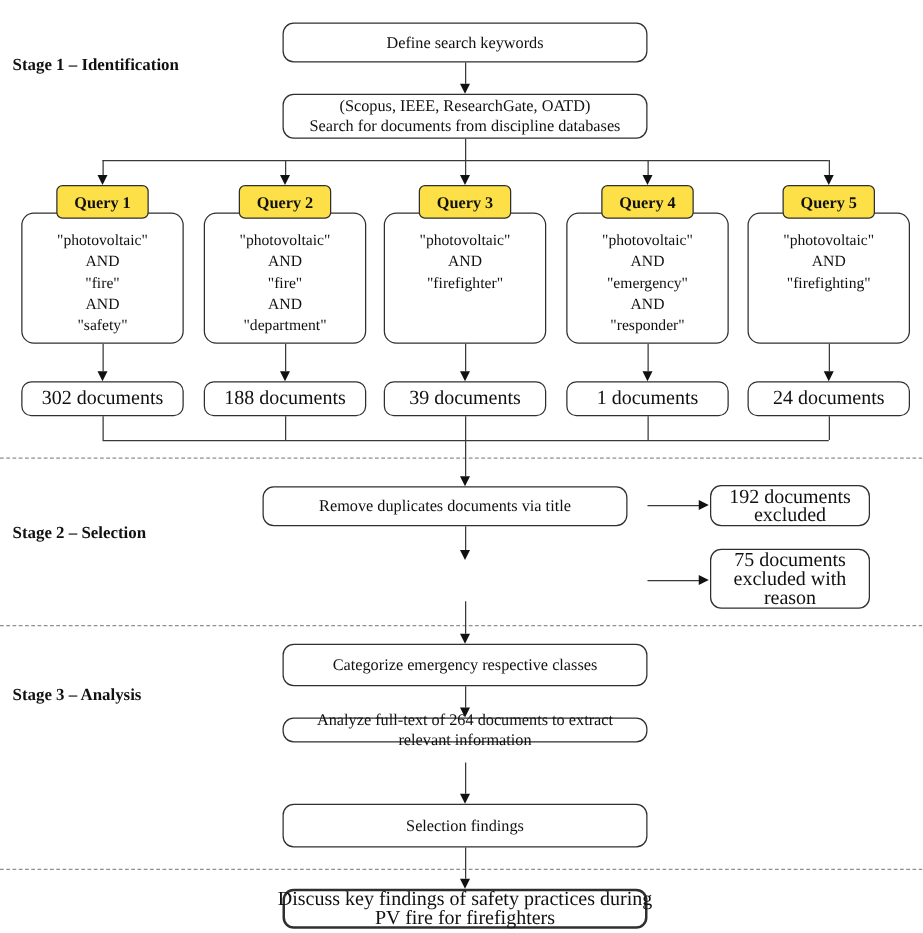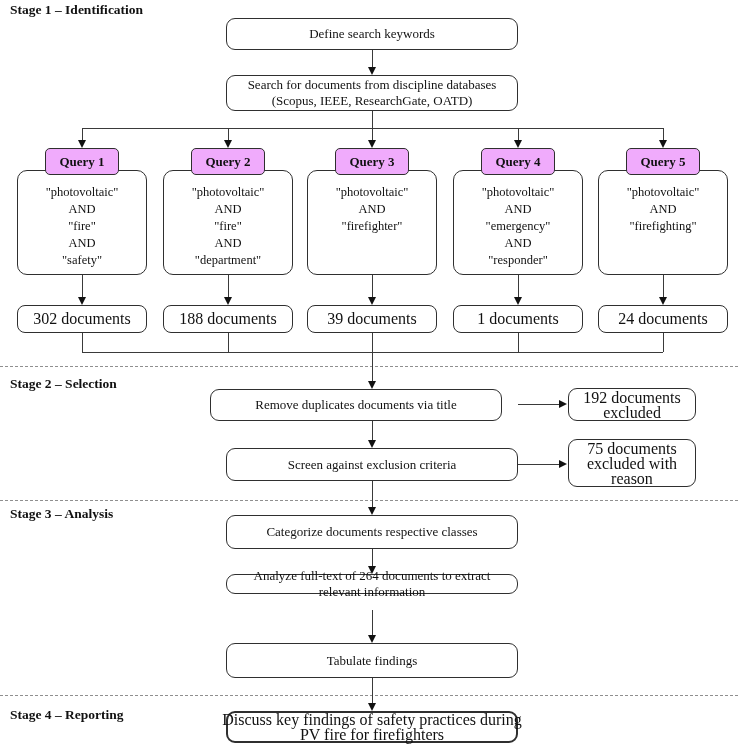--- a/index.html
+++ b/index.html
@@ -1,30 +1,30 @@
 <!DOCTYPE html>
 <html><head>
 <meta charset="utf-8">
 <style>
   html,body{margin:0;padding:0;background:#ffffff;}
   #canvas{
     position:relative;width:738px;height:746px;background:#fff;overflow:hidden;
     font-family:"Liberation Serif","DejaVu Serif",serif;color:#111;
   }
-  .heading{position:absolute;left:10px;font-weight:bold;font-size:13.5px;white-space:nowrap;}
+  .heading{position:absolute;left:10px;font-weight:bold;font-size:13.5px;white-space:nowrap;margin-top:42px;}
   .divider{position:absolute;left:0;width:738px;height:0;border-top:1px dashed #8f8f8f;}
   .box{
     position:absolute;box-sizing:border-box;background:#fff;
     border:1.4px solid #2f2f2f;border-radius:9px;
     display:flex;flex-direction:column;align-items:center;justify-content:center;
     text-align:center;font-size:13px;line-height:16px;z-index:2;
   }
   .box .ln{white-space:nowrap;}
   .qlabel{
-    position:absolute;box-sizing:border-box;background:#f0abfc;
+    position:absolute;box-sizing:border-box;background:#fde047;
     border:1.5px solid #2f2f2f;border-radius:5px;
     display:flex;align-items:center;justify-content:center;
     font-weight:bold;font-size:13px;z-index:4;
   }
   .qcontent{justify-content:flex-start;padding-top:13px;font-size:12.5px;line-height:17px;border-radius:10px;}
   .small{font-size:16px;}
   .vline{position:absolute;width:1px;background:#3a3a3a;z-index:1;}
   .hline{position:absolute;height:1px;background:#3a3a3a;z-index:1;}
   .head-down{position:absolute;width:0;height:0;border-left:4.5px solid transparent;border-right:4.5px solid transparent;border-top:8px solid #111;z-index:3;}
   .head-right{position:absolute;width:0;height:0;border-top:4.5px solid transparent;border-bottom:4.5px solid transparent;border-left:8px solid #111;z-index:3;}
@@ -45,22 +45,22 @@
   <div class="heading" style="top:707px">Stage 4 – Reporting</div>
 
   <div class="box" style="left:226px;top:18px;width:292px;height:32px">
     <div class="ln">Define search keywords</div>
   </div>
 
   <div class="vline" style="left:372px;top:50px;height:17px"></div>
   <div class="head-down" style="left:368px;top:67px"></div>
 
   <div class="box" style="left:226px;top:75px;width:292px;height:36px">
+    <div class="ln">(Scopus, IEEE, ResearchGate, OATD)</div>
     <div class="ln">Search for documents from discipline databases</div>
-    <div class="ln">(Scopus, IEEE, ResearchGate, OATD)</div>
   </div>
 
   <div class="vline" style="left:372px;top:111px;height:17px"></div>
   <div class="hline" style="left:82px;top:128px;width:581px"></div>
 
   <div class="vline" style="left:82px;top:128px;height:12px"></div>
   <div class="head-down" style="left:78px;top:140px"></div>
   <div class="vline" style="left:228px;top:128px;height:12px"></div>
   <div class="head-down" style="left:224px;top:140px"></div>
   <div class="vline" style="left:372px;top:128px;height:12px"></div>
@@ -139,51 +139,48 @@
   <div class="hline" style="left:518px;top:404px;width:42px"></div>
   <div class="head-right" style="left:559px;top:400px"></div>
   <div class="box small" style="left:568px;top:388px;width:128px;height:33px;line-height:15px">
     <div class="ln">192 documents</div>
     <div class="ln">excluded</div>
   </div>
 
   <div class="vline" style="left:372px;top:421px;height:19px"></div>
   <div class="head-down" style="left:368px;top:440px"></div>
 
-  <div class="box" style="left:226px;top:448px;width:292px;height:33px">
-    <div class="ln">Screen against exclusion criteria</div>
-  </div>
   <div class="hline" style="left:518px;top:464px;width:42px"></div>
   <div class="head-right" style="left:559px;top:460px"></div>
   <div class="box small" style="left:568px;top:439px;width:128px;height:48px;line-height:15px">
     <div class="ln">75 documents</div>
     <div class="ln">excluded with</div>
     <div class="ln">reason</div>
   </div>
 
   <div class="vline" style="left:372px;top:481px;height:26px"></div>
   <div class="head-down" style="left:368px;top:507px"></div>
 
   <div class="box" style="left:226px;top:515px;width:292px;height:34px">
-    <div class="ln">Categorize documents respective classes</div>
+    <div class="ln">Categorize emergency respective classes</div>
   </div>
 
   <div class="vline" style="left:372px;top:549px;height:17px"></div>
   <div class="head-down" style="left:368px;top:566px"></div>
 
   <div class="box" style="left:226px;top:574px;width:292px;height:20px">
     <div class="ln">Analyze full-text of 264 documents to extract</div>
     <div class="ln">relevant information</div>
   </div>
 
   <div class="vline" style="left:372px;top:610px;height:25px"></div>
   <div class="head-down" style="left:368px;top:635px"></div>
 
   <div class="box" style="left:226px;top:643px;width:292px;height:35px">
-    <div class="ln">Tabulate findings</div>
+    <div class="ln">Selection findings</div>
   </div>
 
   <div class="vline" style="left:372px;top:678px;height:25px"></div>
   <div class="head-down" style="left:368px;top:703px"></div>
 
   <div class="box thick small" style="left:226px;top:711px;width:292px;height:32px;line-height:15px">
     <div class="ln">Discuss key findings of safety practices during</div>
     <div class="ln">PV fire for firefighters</div>
   </div>
 

